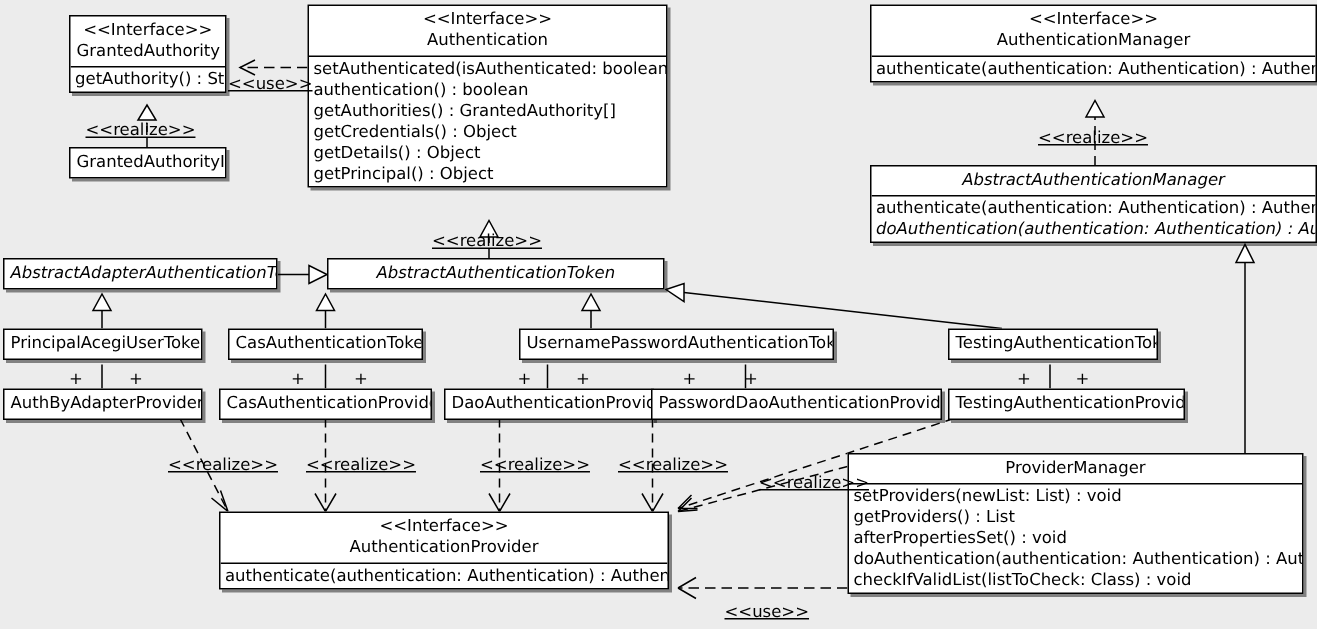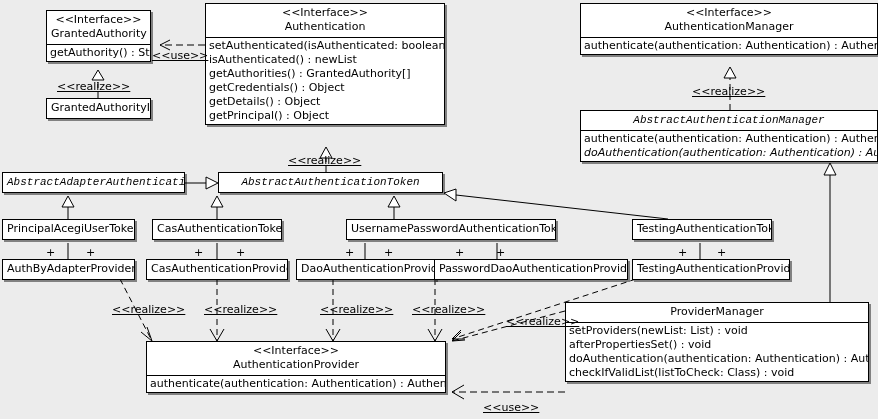--- a/index.html
+++ b/index.html
@@ -22,21 +22,21 @@
   }
   .hdr{
     padding:2px 4px 3px 4px;
     text-align:center;
     font-size:11px;
     line-height:14px;
     white-space:nowrap;
   }
   .hdr .stereo{display:block;font-size:11px;}
   .hdr .cname{display:block;font-size:11px;}
-  .cname.abstract{font-style:italic;font-family:Liberation Mono, monospace;}
+  .cname.abstract{font-style:italic;}
   .divider{border-top:1px solid #000;height:0;font-size:0;line-height:0;}
   .ops{padding:1px 0 1px 0;}
   .op{
     font-size:11px;line-height:14px;
     white-space:nowrap;
     padding:0 0 0 3px;
   }
   .op.abstract{font-style:italic;}
   .plusrow{
     position:absolute;font-size:11px;line-height:11px;color:#000;
@@ -175,21 +175,21 @@
   </div>
 
   <div class="uml-class" style="left:205px;top:3px;width:240px;">
     <div class="hdr">
       <span class="stereo">&lt;&lt;Interface&gt;&gt;</span>
       <span class="cname">Authentication</span>
     </div>
     <div class="divider"></div>
     <div class="ops">
       <div class="op">setAuthenticated(isAuthenticated: boolean) : void</div>
-      <div class="op">isAuthenticated() : newList</div>
+      <div class="op">authentication() : boolean</div>
       <div class="op">getAuthorities() : GrantedAuthority[]</div>
       <div class="op">getCredentials() : Object</div>
       <div class="op">getDetails() : Object</div>
       <div class="op">getPrincipal() : Object</div>
     </div>
   </div>
 
   <div class="uml-class" style="left:580px;top:3px;width:298px;">
     <div class="hdr">
       <span class="stereo">&lt;&lt;Interface&gt;&gt;</span>
@@ -289,20 +289,21 @@
     </div>
   </div>
 
   <div class="uml-class" style="left:565px;top:302px;width:304px;">
     <div class="hdr">
       <span class="cname">ProviderManager</span>
     </div>
     <div class="divider"></div>
     <div class="ops">
       <div class="op">setProviders(newList: List) : void</div>
+      <div class="op">getProviders() : List</div>
       <div class="op">afterPropertiesSet() : void</div>
       <div class="op">doAuthentication(authentication: Authentication) : Authentication</div>
       <div class="op">checkIfValidList(listToCheck: Class) : void</div>
     </div>
   </div>
 
   <div class="edge-label" style="left:152px;top:50px;">&lt;&lt;use&gt;&gt;</div>
   <div class="edge-label" style="left:57px;top:81px;">&lt;&lt;realize&gt;&gt;</div>
   <div class="edge-label" style="left:288px;top:155px;">&lt;&lt;realize&gt;&gt;</div>
   <div class="edge-label" style="left:692px;top:86px;">&lt;&lt;realize&gt;&gt;</div>

